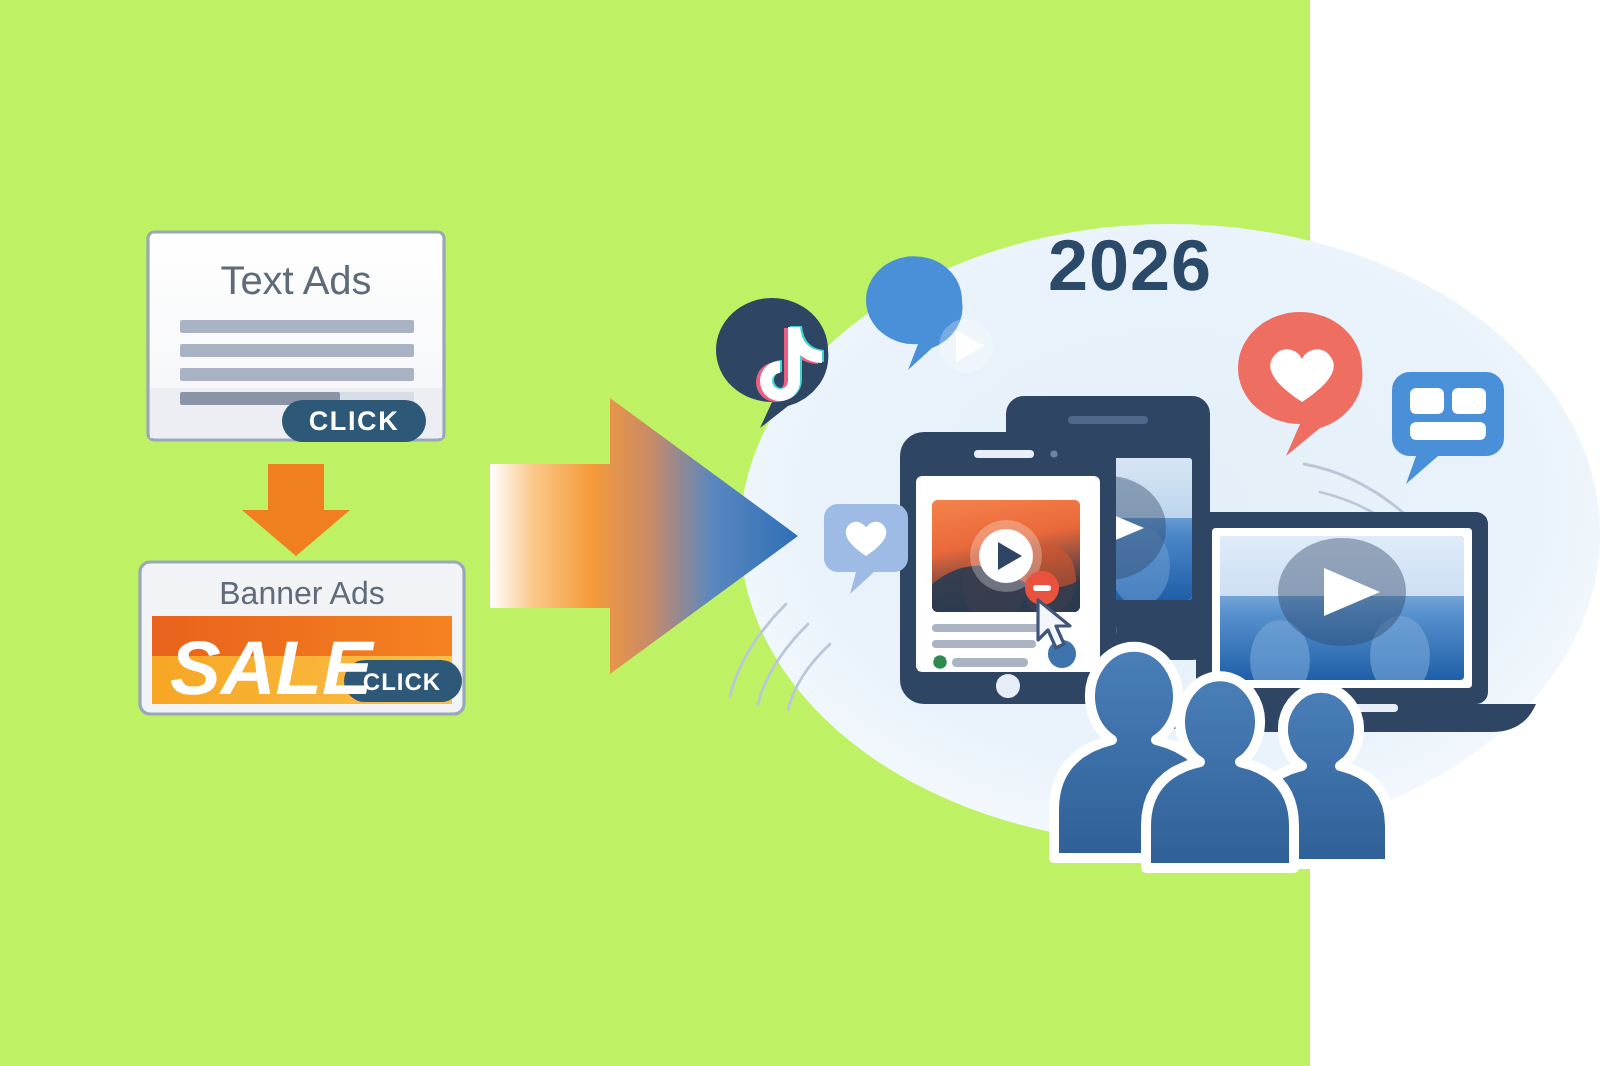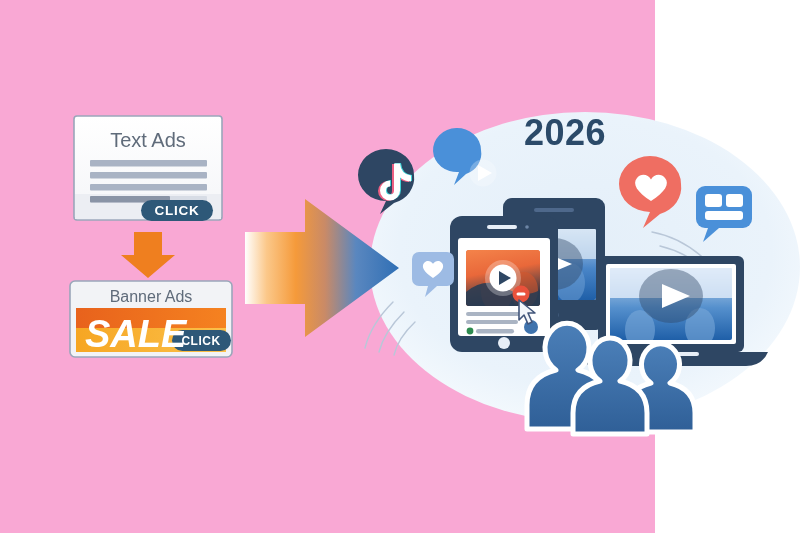--- a/index.html
+++ b/index.html
@@ -1,17 +1,17 @@
 <!DOCTYPE html>
 <html><head>
 <meta charset="utf-8">
 <style>
   html,body{margin:0;padding:0;background:#ffffff;}
   body{width:800px;height:533px;overflow:hidden;font-family:"Liberation Sans",sans-serif;}
-  #stage{position:relative;width:655px;height:533px;background:#f9a8d4;}
+  #stage{position:relative;width:655px;height:533px;background:#bef264;}
   #stage svg{display:block;}
   .txt{font-family:"Liberation Sans",sans-serif;}
 </style>
 </head>
 <body>
 
 <div id="stage">
 
 <svg width="800" height="533" viewBox="0 0 800 533" xmlns="http://www.w3.org/2000/svg">
 

